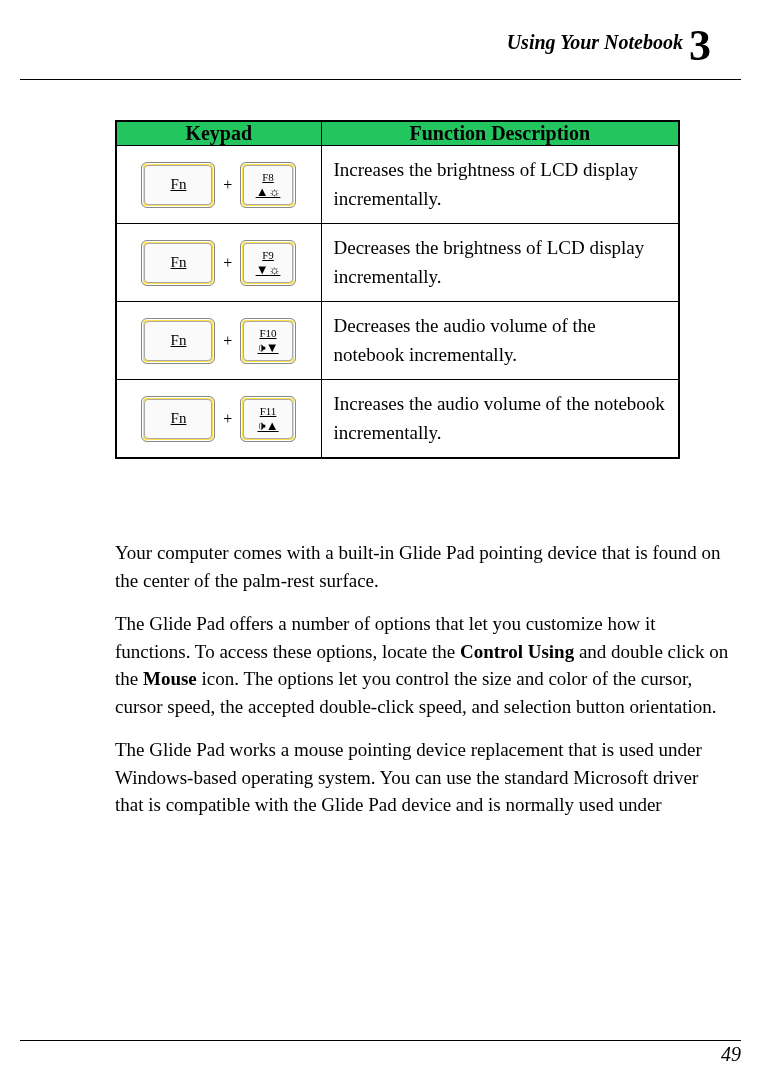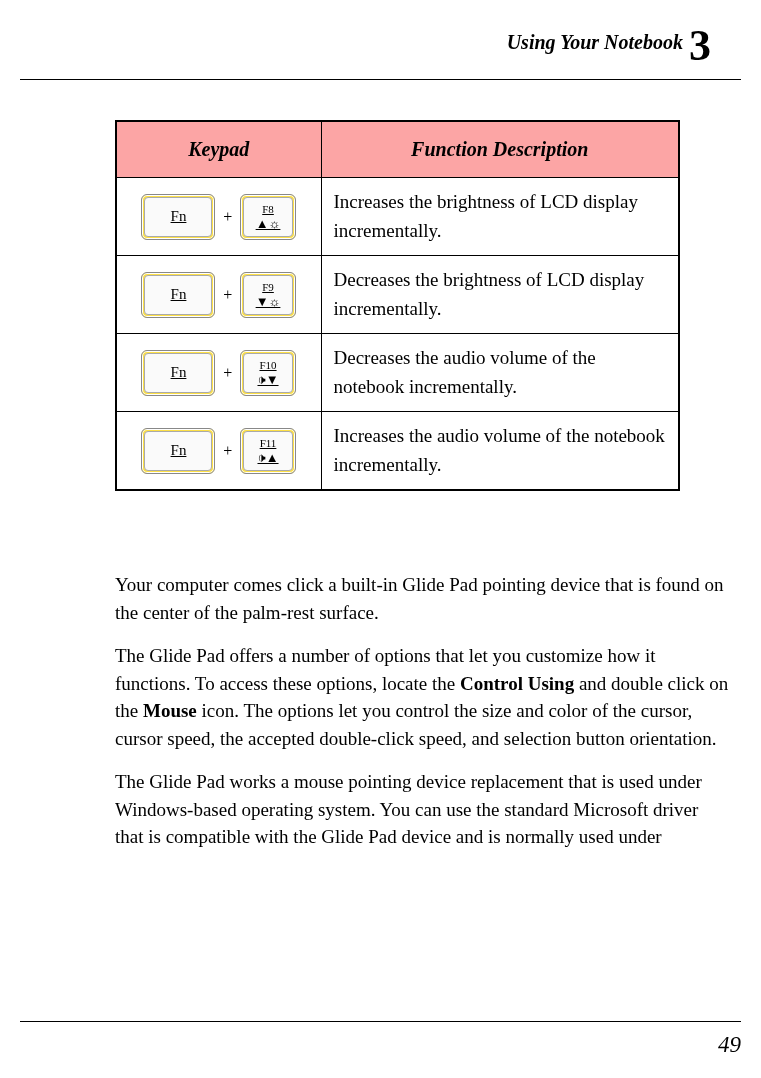--- a/index.html
+++ b/index.html
@@ -36,27 +36,26 @@
     .content-wide {
       padding: 30px 30px 20px 60px;
     }
     table.fn-table {
       border-collapse: collapse;
       width: 565px;
       border: 2.5px solid #000;
       margin-bottom: 30px;
     }
     table.fn-table th {
-      background: #fca5a5;
+      background: #22c55e;
       font-weight: bold;
       font-size: 20px;
-      padding: 16px;
+      padding: 0;
       border: 1.5px solid #000;
       text-align: center;
-      font-style: italic;
     }
     table.fn-table th:first-child {
       border-right: 1px solid #000;
     }
     table.fn-table td {
       border: 1px solid #000;
       padding: 10px 12px;
       vertical-align: top;
       font-size: 19px;
       line-height: 1.5;
@@ -119,28 +118,28 @@
     .body-text p {
       font-size: 19px;
       line-height: 1.45;
       margin-bottom: 16px;
     }
     .body-text strong {
       font-weight: bold;
     }
     .footer {
       position: absolute;
-      bottom: 20px;
+      bottom: 12px;
       left: 20px;
       right: 20px;
       border-top: 1.5px solid #000;
       text-align: right;
-      padding-top: 10px;
+      padding-top: 2px;
       font-style: italic;
-      font-size: 23px;
+      font-size: 20px;
     }
   </style>
 </head>
 <body>
 
 <div class="header">
   <span class="header-title">Using Your Notebook</span>
   <span class="chapter-num">3</span>
 </div>
 
@@ -204,21 +203,21 @@
               </span></span>
         </td>
         <td>Increases the audio volume of the notebook incrementally.</td>
       </tr>
     </tbody>
   </table>
 </div>
 
 <div class="content-wide">
   <div class="body-text">
-    <p>Your computer comes click a built-in Glide Pad pointing device that is found on the center of the palm-rest surface.</p>
+    <p>Your computer comes with a built-in Glide Pad pointing device that is found on the center of the palm-rest surface.</p>
     <p>
       <span>The Glide Pad offers a number of options that let you customize how it functions. To access these options, locate the </span><strong>Control Using</strong><span> and double click on the </span><strong>Mouse</strong><span> icon. The options let you control the size and color of the cursor, cursor speed, the accepted double-click speed, and selection button orientation.</span>
     </p>
     <p>The Glide Pad works a mouse pointing device replacement that is used under Windows-based operating system. You can use the standard Microsoft driver that is compatible with the Glide Pad device and is normally used under</p>
   </div>
 </div>
 
 <div class="footer">
   <span>49</span>
 </div>

